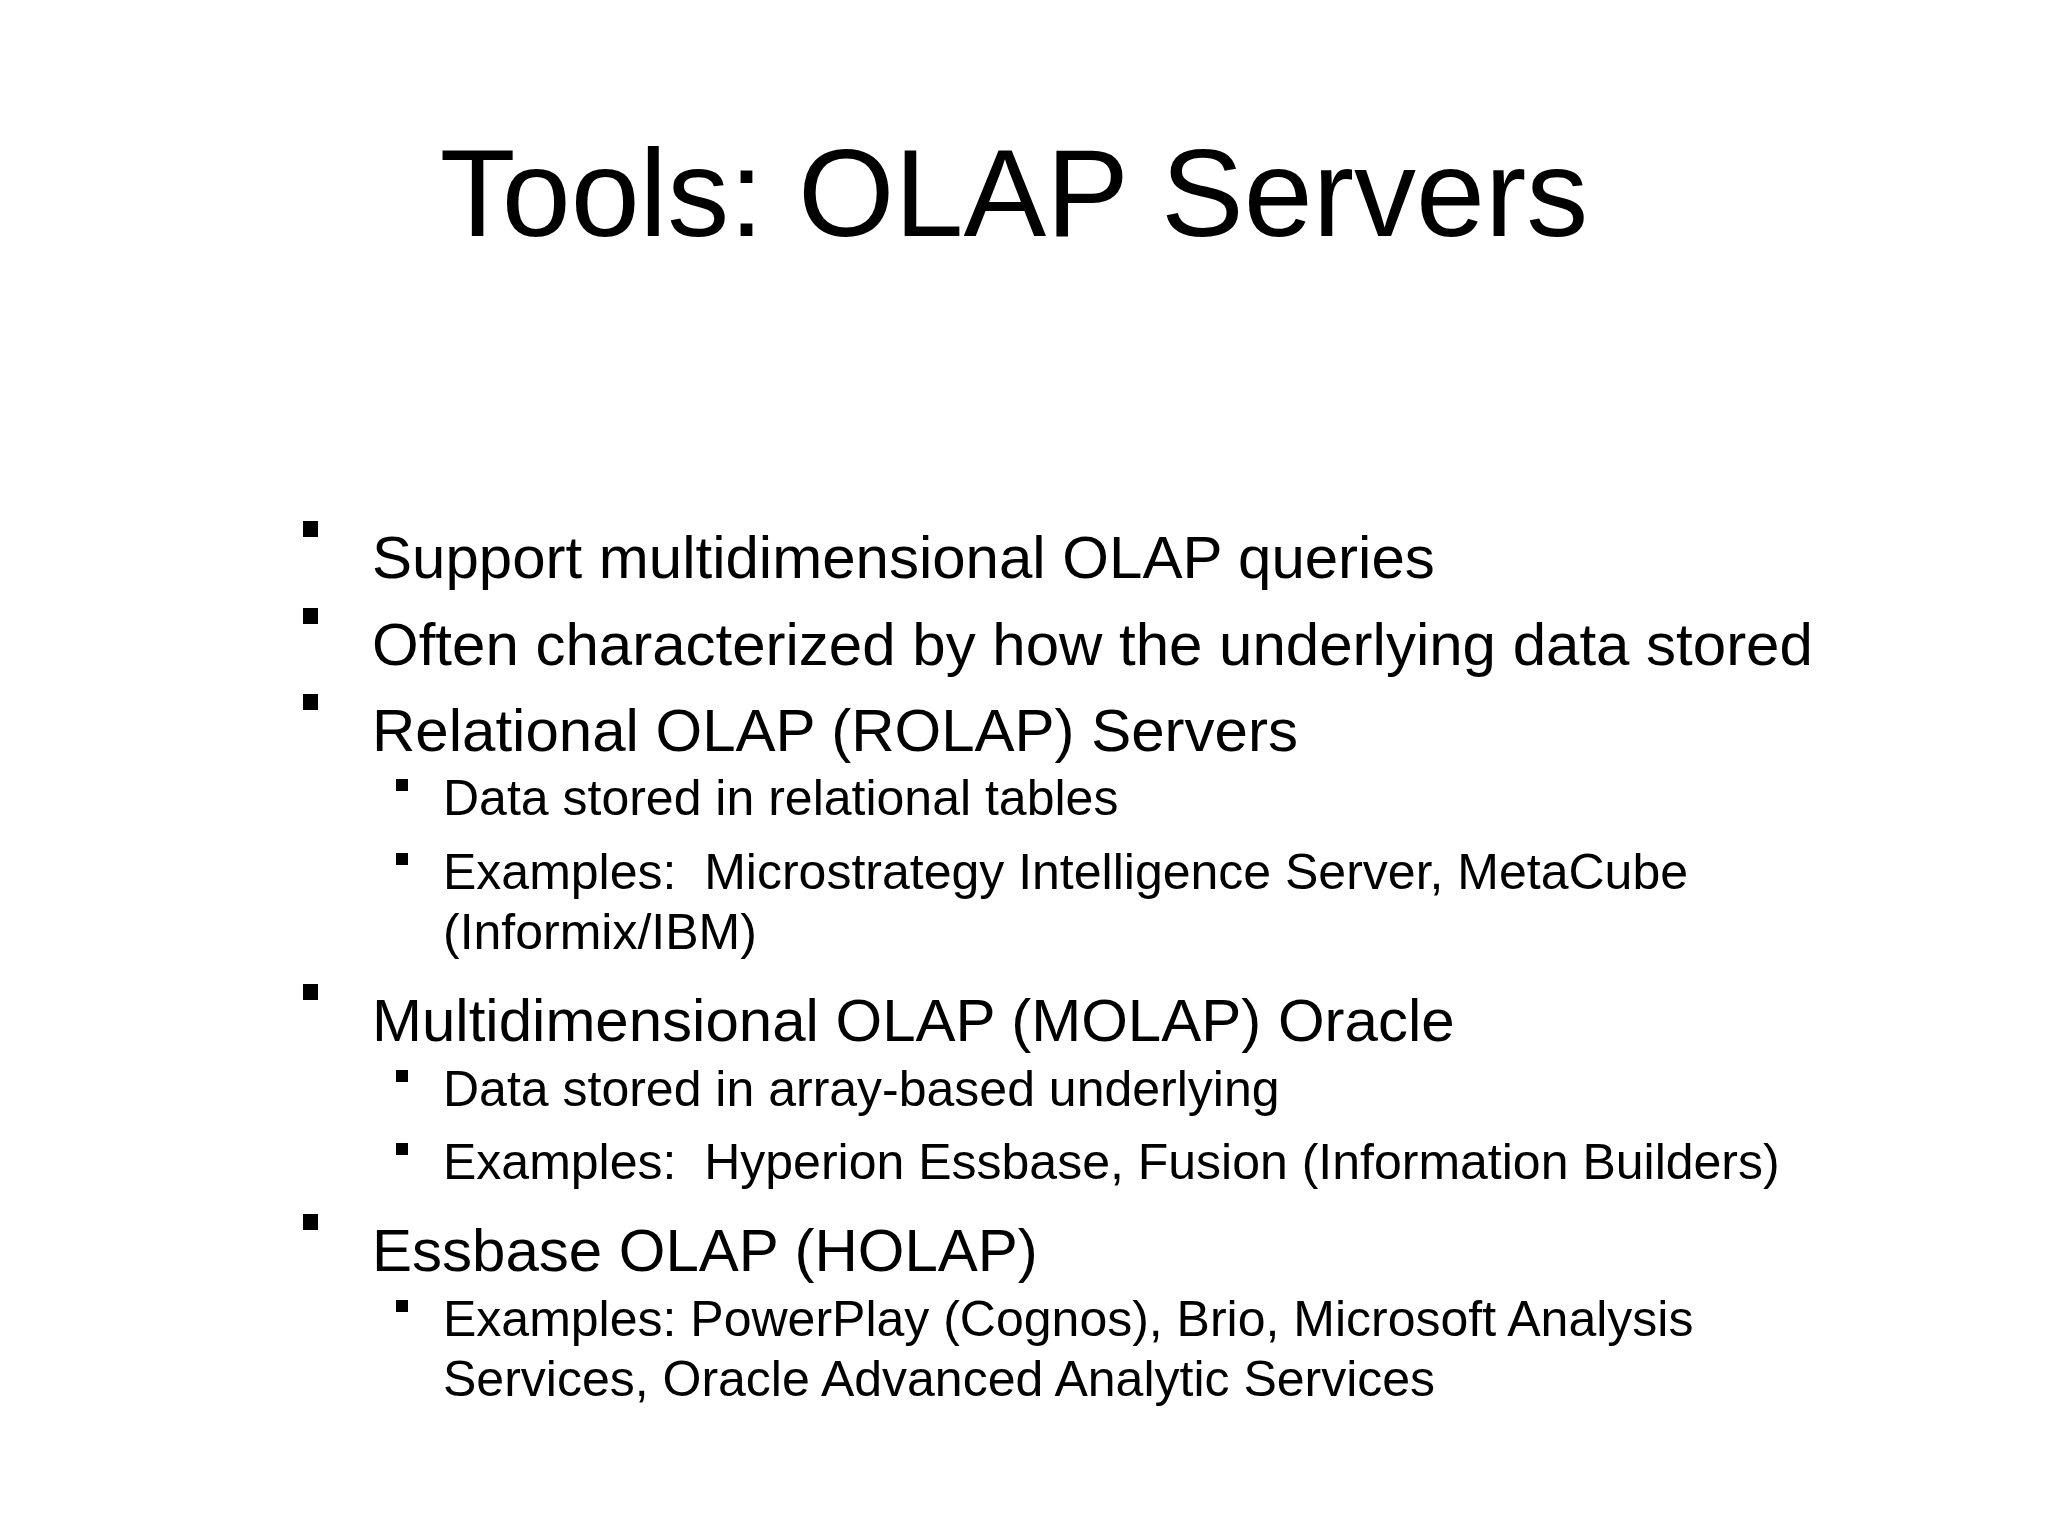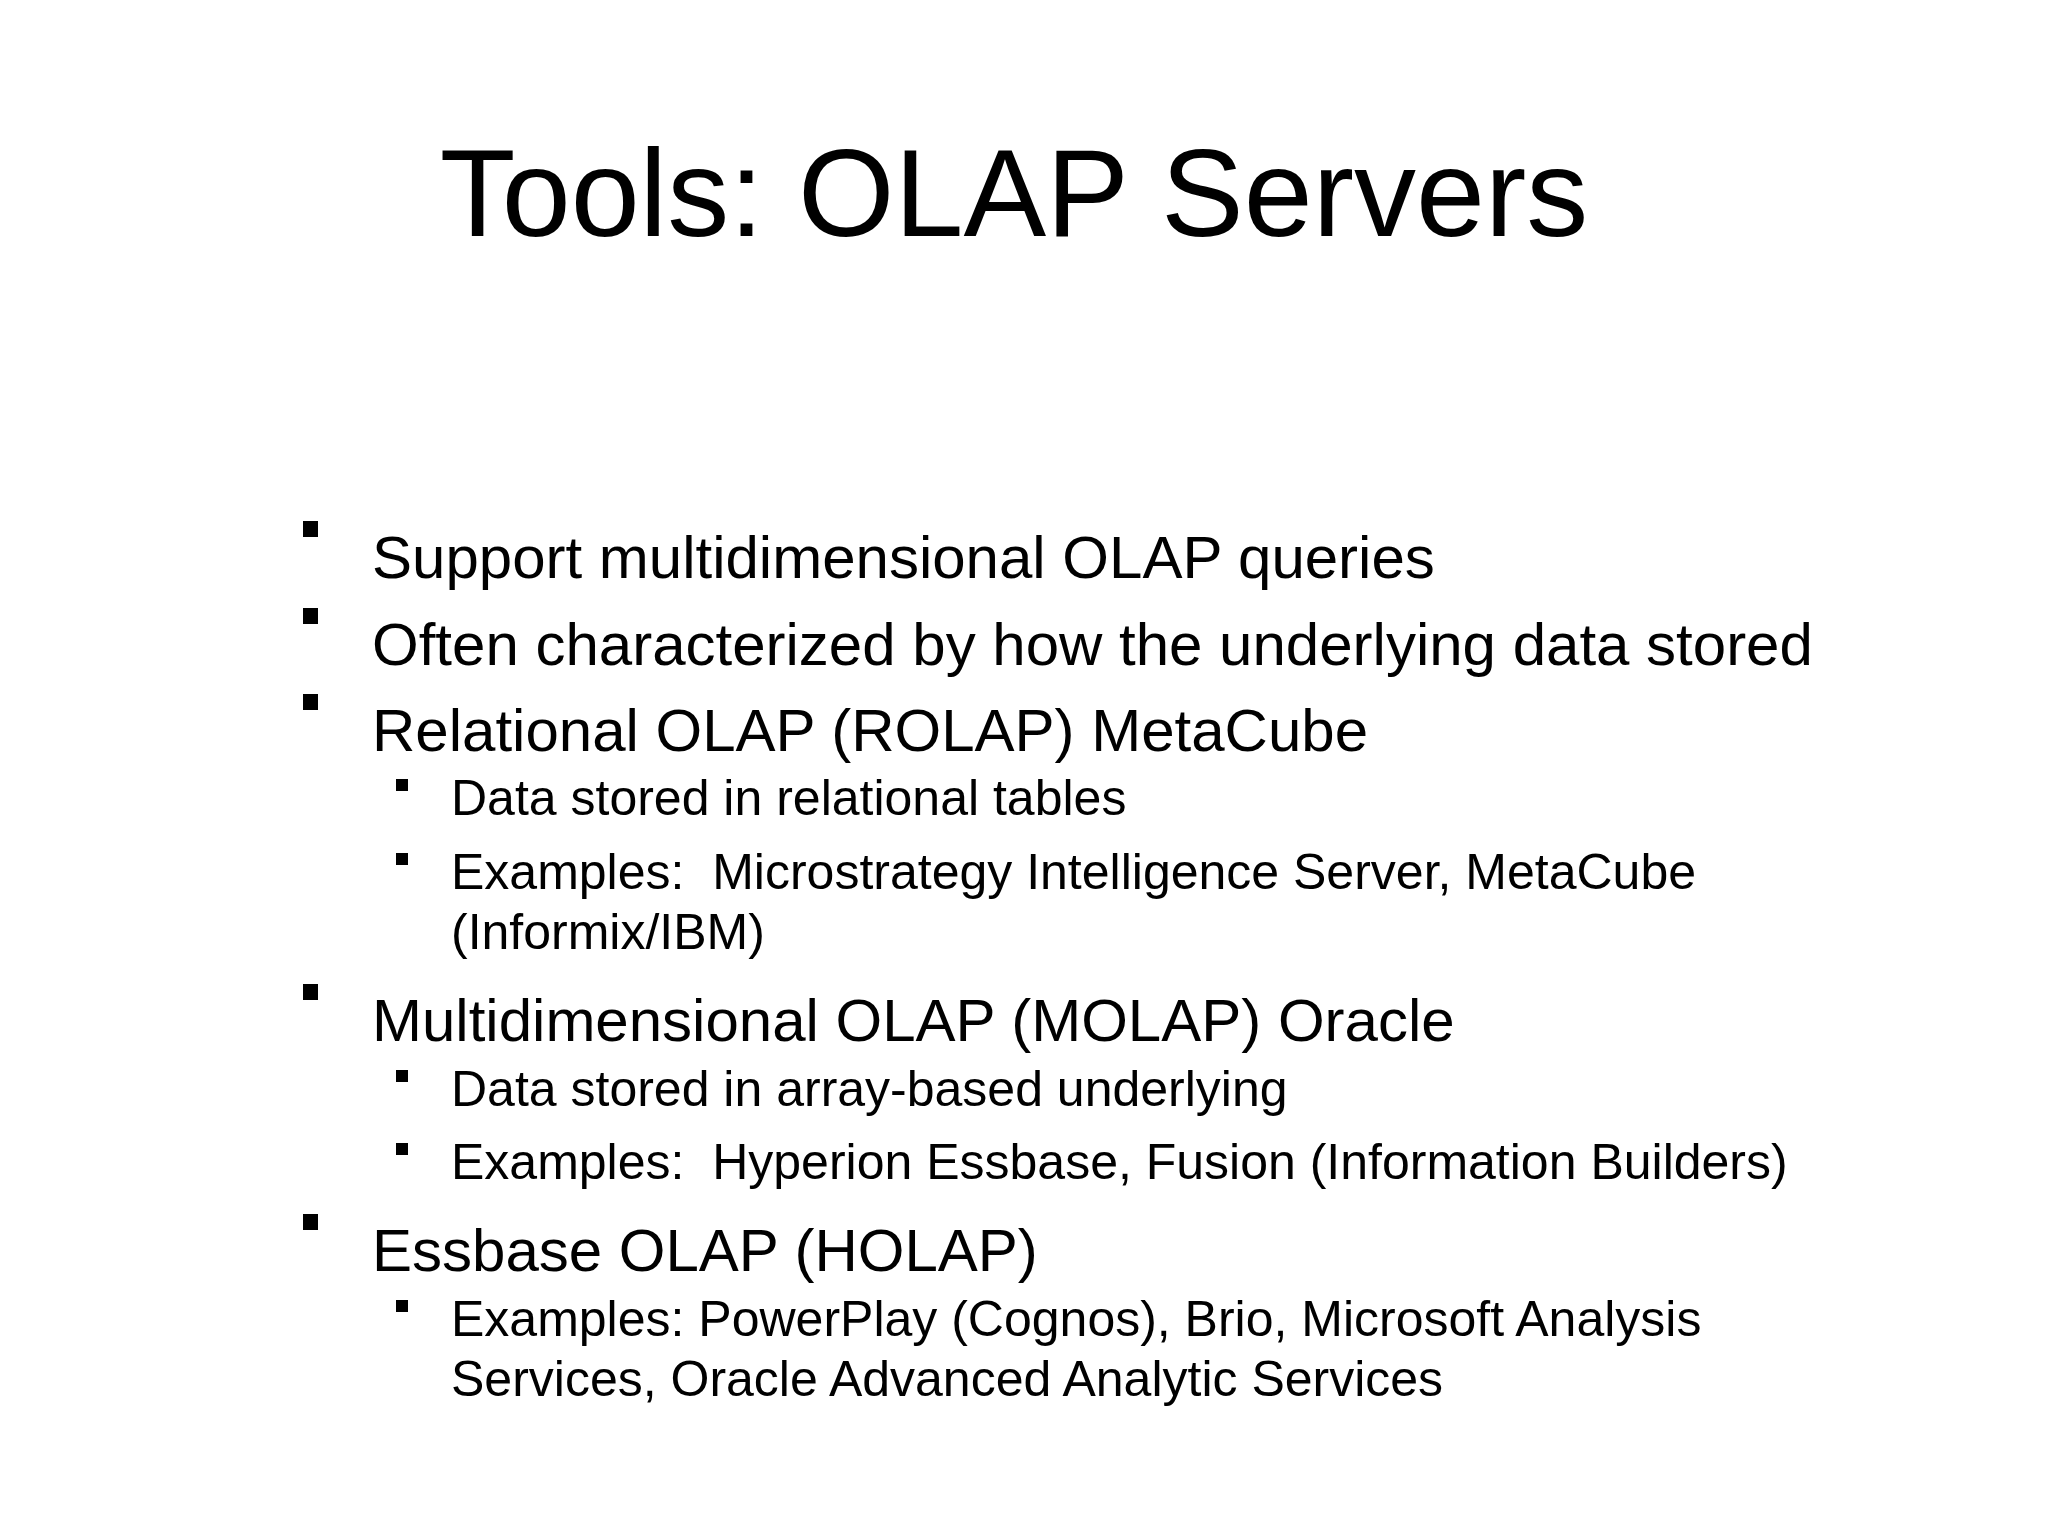--- a/index.html
+++ b/index.html
@@ -9,39 +9,39 @@
            font-size:124px; line-height:150px; margin:0; font-weight:normal;
            padding-right:8px; box-sizing:border-box; }
   .title span { display:inline-block; transform:translateX(-6px); }
   .item { position:absolute; }
   .bullet { position:absolute; background:#000; }
   .l1 .bullet { width:15px; height:16px; left:0; }
   .l2 .bullet { width:12px; height:12px; left:0; }
   .l1 { left:303px; font-size:60px; line-height:70px; }
   .l1 .text { position:absolute; left:69px; white-space:nowrap;margin-top:10px; }
   .l2 { left:396px; font-size:50px; line-height:60px; }
-  .l2 .text { position:absolute; left:55px; white-space:pre; width:1480px; }
+  .l2 .text { position:absolute; left:47px; white-space:pre; width:1480px; }
 </style>
 </head>
 <body>
 
 <h1 class="title"><span>Tools: OLAP Servers</span></h1>
 
 <div>
   <div class="item l1" style="top:520px">
     <div class="bullet" style="top:1px"></div>
     <div class="text" style="top:-7px">Support multidimensional OLAP queries</div>
   </div>
   <div class="item l1" style="top:607px">
     <div class="bullet" style="top:1px"></div>
     <div class="text" style="top:-7px">Often characterized by how the underlying data stored</div>
   </div>
   <div class="item l1" style="top:693px">
     <div class="bullet" style="top:1px"></div>
-    <div class="text" style="top:-7px">Relational OLAP (ROLAP) MetaCube</div>
+    <div class="text" style="top:-7px">Relational OLAP (ROLAP) Servers</div>
   </div>
   <div class="item l2" style="top:778px">
     <div class="bullet" style="top:1px"></div>
     <div class="text" style="top:-10px">Data stored in relational tables</div>
   </div>
   <div class="item l2" style="top:852px">
     <div class="bullet" style="top:1px"></div>
     <div class="text" style="top:-10px">Examples:  Microstrategy Intelligence Server, MetaCube
 (Informix/IBM)</div>
   </div>

